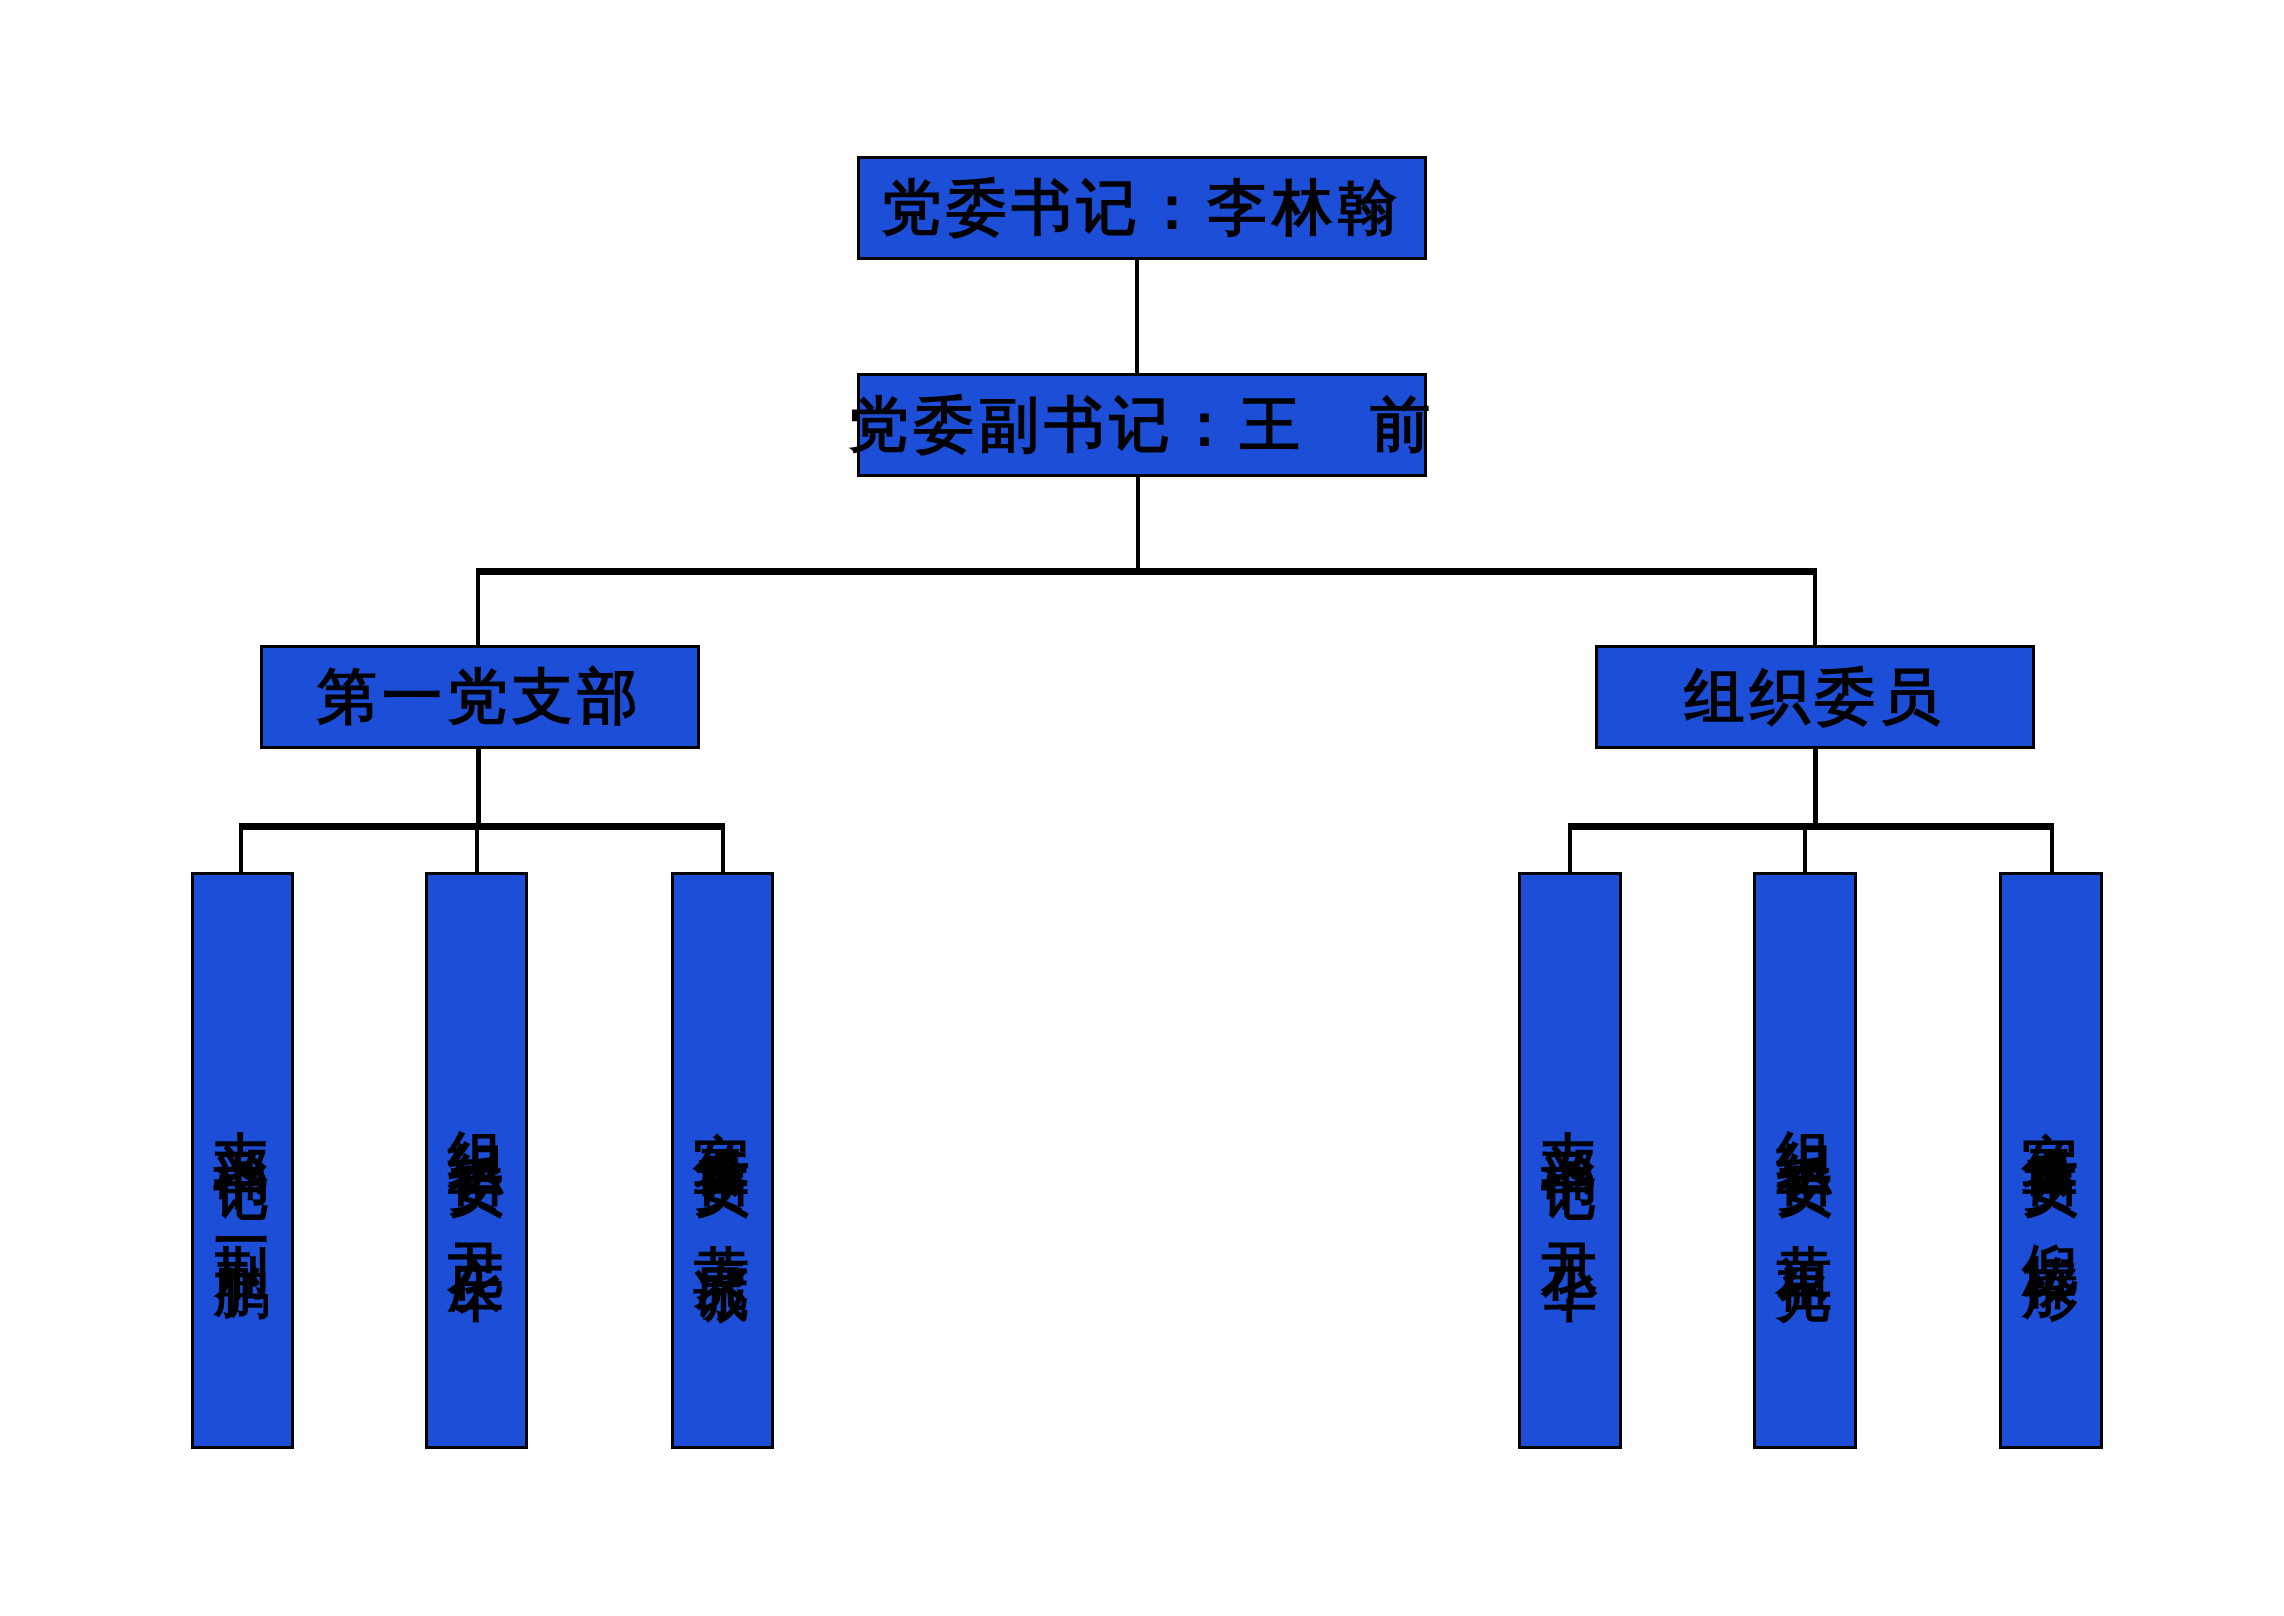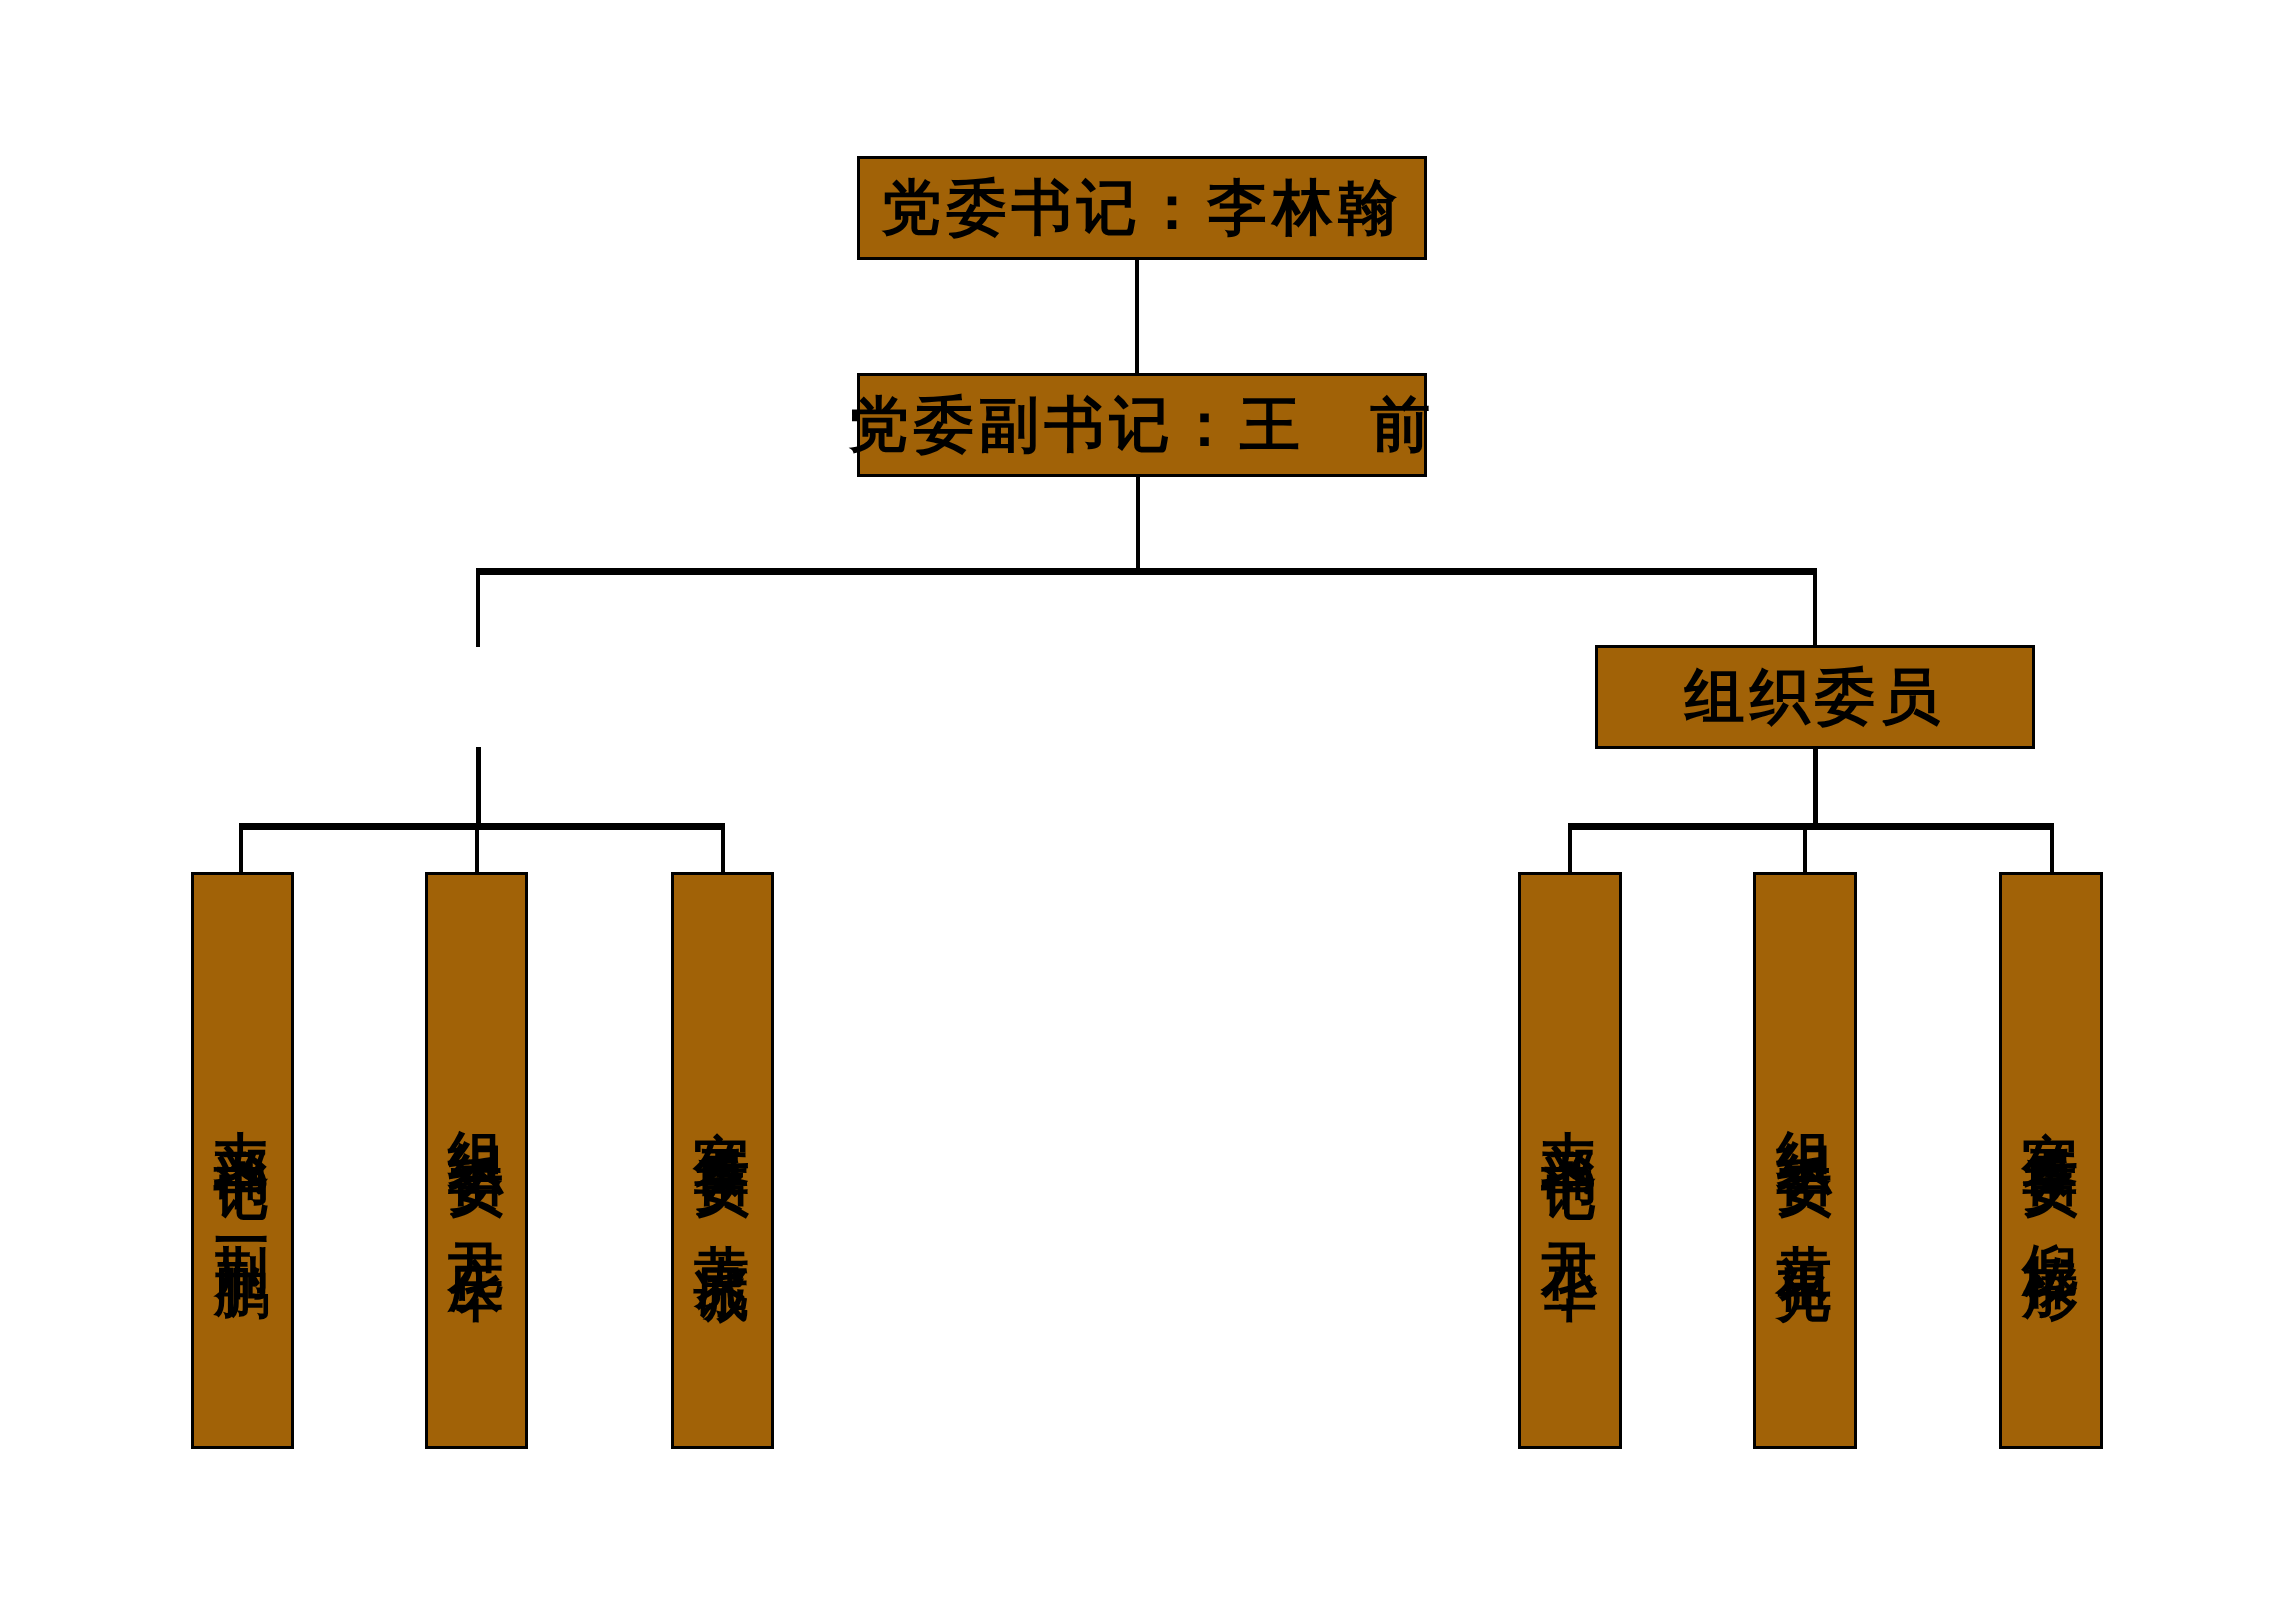--- a/index.html
+++ b/index.html
@@ -13,21 +13,21 @@
     height: 1616px;
     background: #ffffff;
     color: #000000;
     font-family: "DejaVu Serif", "Liberation Serif", serif;
     overflow: hidden;
   }
   .box {
     position: absolute;
     box-sizing: border-box;
     border: 3.9px solid #000000;
-    background: #a16207;
+    background: #1d4ed8;
     display: flex;
     align-items: center;
     justify-content: center;
   }
   .h-box {
     font-size: 60px;
     font-weight: bold;
     letter-spacing: 5.2px;
     white-space: nowrap;
   }
@@ -56,20 +56,21 @@
 
   <div class="box h-box" style="left:857px; top:373px; width:570px; height:104px;">党委副书记：王　前</div>
 
   <div class="line" style="left:1136px; top:476px; width:3.9px; height:96px;"></div>
 
   <div class="line" style="left:476px; top:568px; width:1341px; height:7.2px;"></div>
 
   <div class="line" style="left:476px; top:568px; width:3.9px; height:79px;"></div>
   <div class="line" style="left:1813px; top:568px; width:3.9px; height:79px;"></div>
 
+  <div class="box h-box" style="left:260px; top:645px; width:440px; height:104px;">第一党支部</div>
 
   <div class="box h-box" style="left:1595px; top:645px; width:440px; height:104px;">组织委员</div>
 
   <div class="line" style="left:476px; top:747px; width:5.2px; height:83px;"></div>
   <div class="line" style="left:239px; top:823px; width:486px; height:7.2px;"></div>
   <div class="line" style="left:239px; top:823px; width:3.9px; height:53px;"></div>
   <div class="line" style="left:475px; top:823px; width:3.9px; height:53px;"></div>
   <div class="line" style="left:721px; top:823px; width:3.9px; height:53px;"></div>
 
   <div class="box v-box" style="left:191px; top:872px; width:103px; height:577px;">支部书记：荆一鹏</div>

